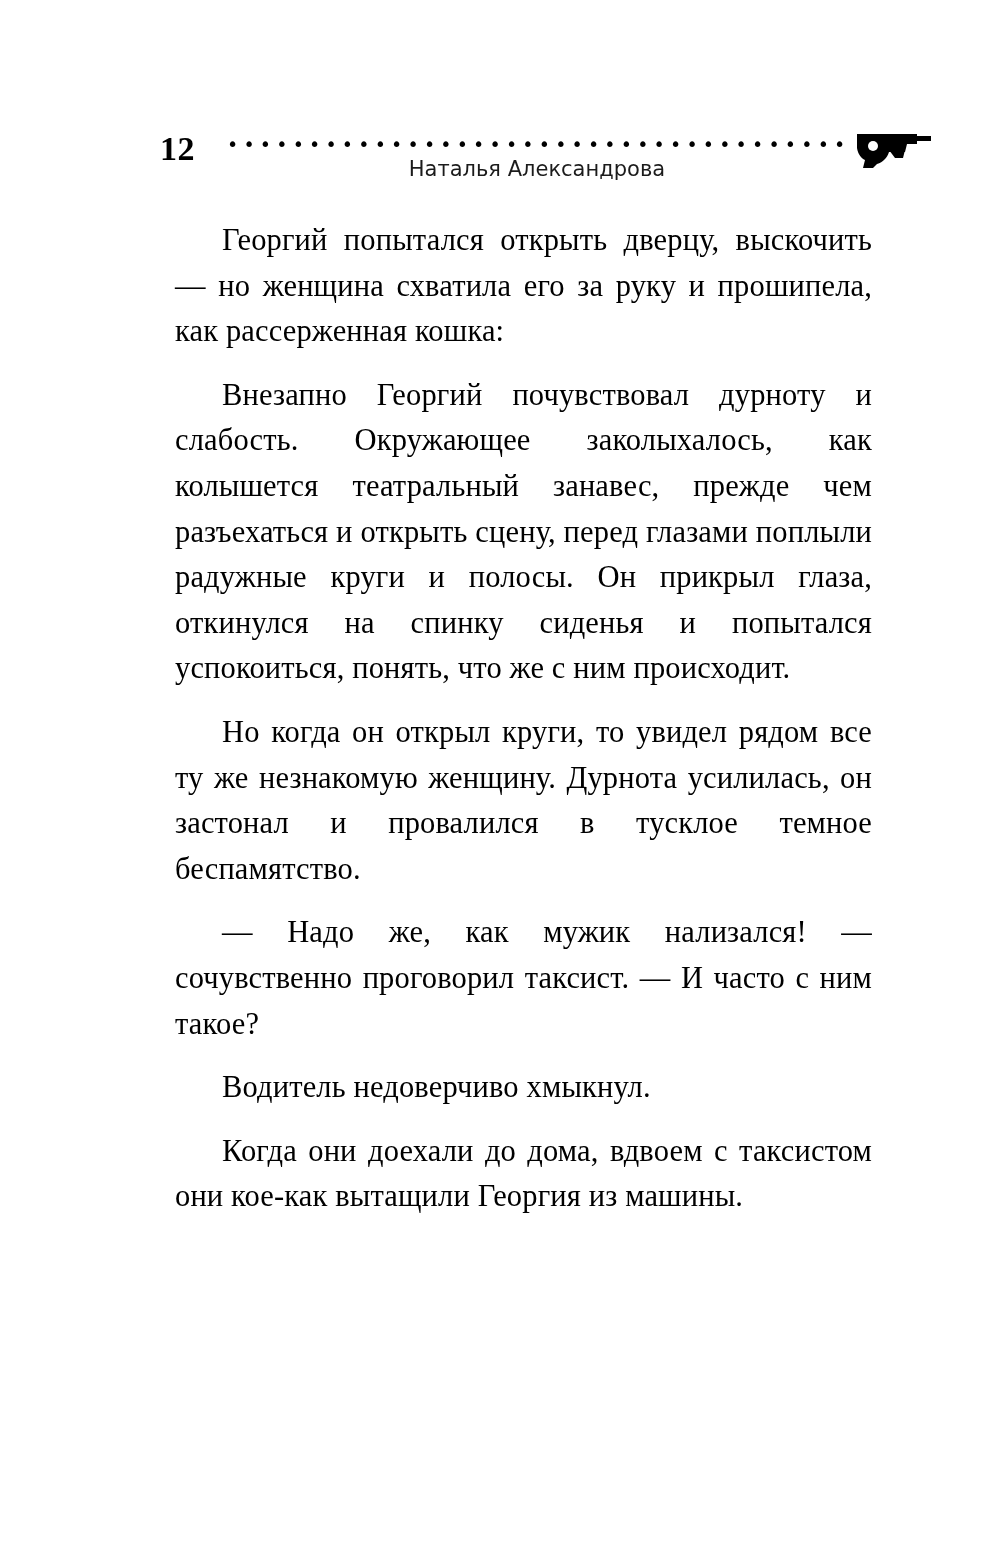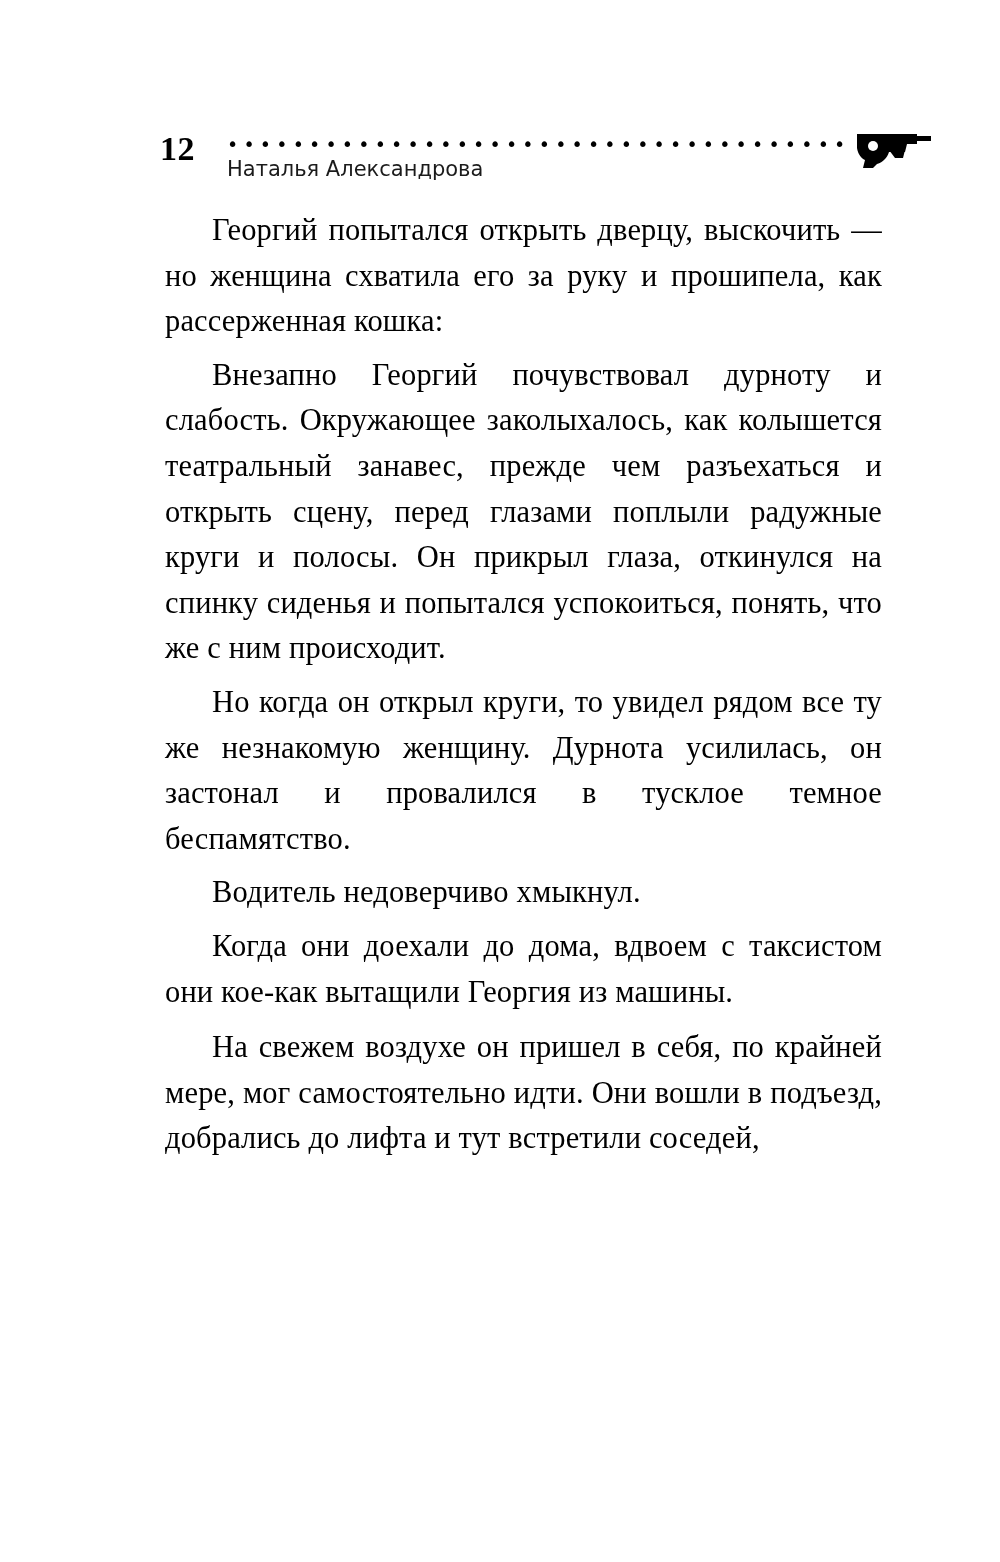--- a/index.html
+++ b/index.html
@@ -51,21 +51,21 @@
     font-size: 19px;
     line-height: 16px;
     letter-spacing: 5.2px;
     color: #000;
   }
   .author {
     position: absolute;
     left: 227px;
     top: 32px;
     width: 620px;
-    text-align: left;
+    text-align: center;
     font-family: "DejaVu Sans", sans-serif;
     font-size: 21px;
     line-height: 26px;
     color: #1b1b1b;
   }
   .gun-icon {
     position: absolute;
     left: 855px;
     top: 4px;
     width: 80px;
@@ -80,21 +80,21 @@
     width: 733px;
     font-family: "Liberation Serif", serif;
     font-size: 30.5px;
     line-height: 45.6px;
     text-align: justify;
     text-justify: inter-word;
     color: #000;
     letter-spacing: 0.15px;
   }
   .body-text p {
-    margin: 8px;
+    margin: 18px;
     text-indent: 47px;
   }
   .body-text p.gap {
     margin-top: 10px;
   }
 </style>
 </head>
 <body>
 
 <div class="page">
@@ -110,18 +110,18 @@
         <circle cx="18" cy="18" r="5" fill="#fff"></circle>
         <rect x="60" y="8" width="16" height="5" fill="#000"></rect>
       </svg>
     </div>
   </div>
 
   <div class="body-text">
     <p>Георгий попытался открыть дверцу, выскочить — но женщина схватила его за руку и прошипела, как рассерженная кошка:</p>
     <p>Внезапно Георгий почувствовал дурноту и слабость. Окружающее заколыхалось, как колышется театральный занавес, прежде чем разъехаться и открыть сцену, перед глазами поплыли радужные круги и полосы. Он прикрыл глаза, откинулся на спинку сиденья и попытался успокоиться, понять, что же с ним происходит.</p>
     <p>Но когда он открыл круги, то увидел рядом все ту же незнакомую женщину. Дурнота усилилась, он застонал и провалился в тусклое темное беспамятство.</p>
+    <p>— Надо же, как мужик нализался! — сочувственно проговорил таксист. — И часто с ним такое?</p>
     <p>Водитель недоверчиво хмыкнул.</p>
     <p>Когда они доехали до дома, вдвоем с таксистом они кое-как вытащили Георгия из машины.</p>
-    <p class="gap">На свежем воздухе он пришел в себя, по крайней мере, мог самостоятельно идти. Они вошли в подъезд, добрались до лифта и тут встретили соседей,</p>
   </div>
 
 </div>
 
 </body></html>

